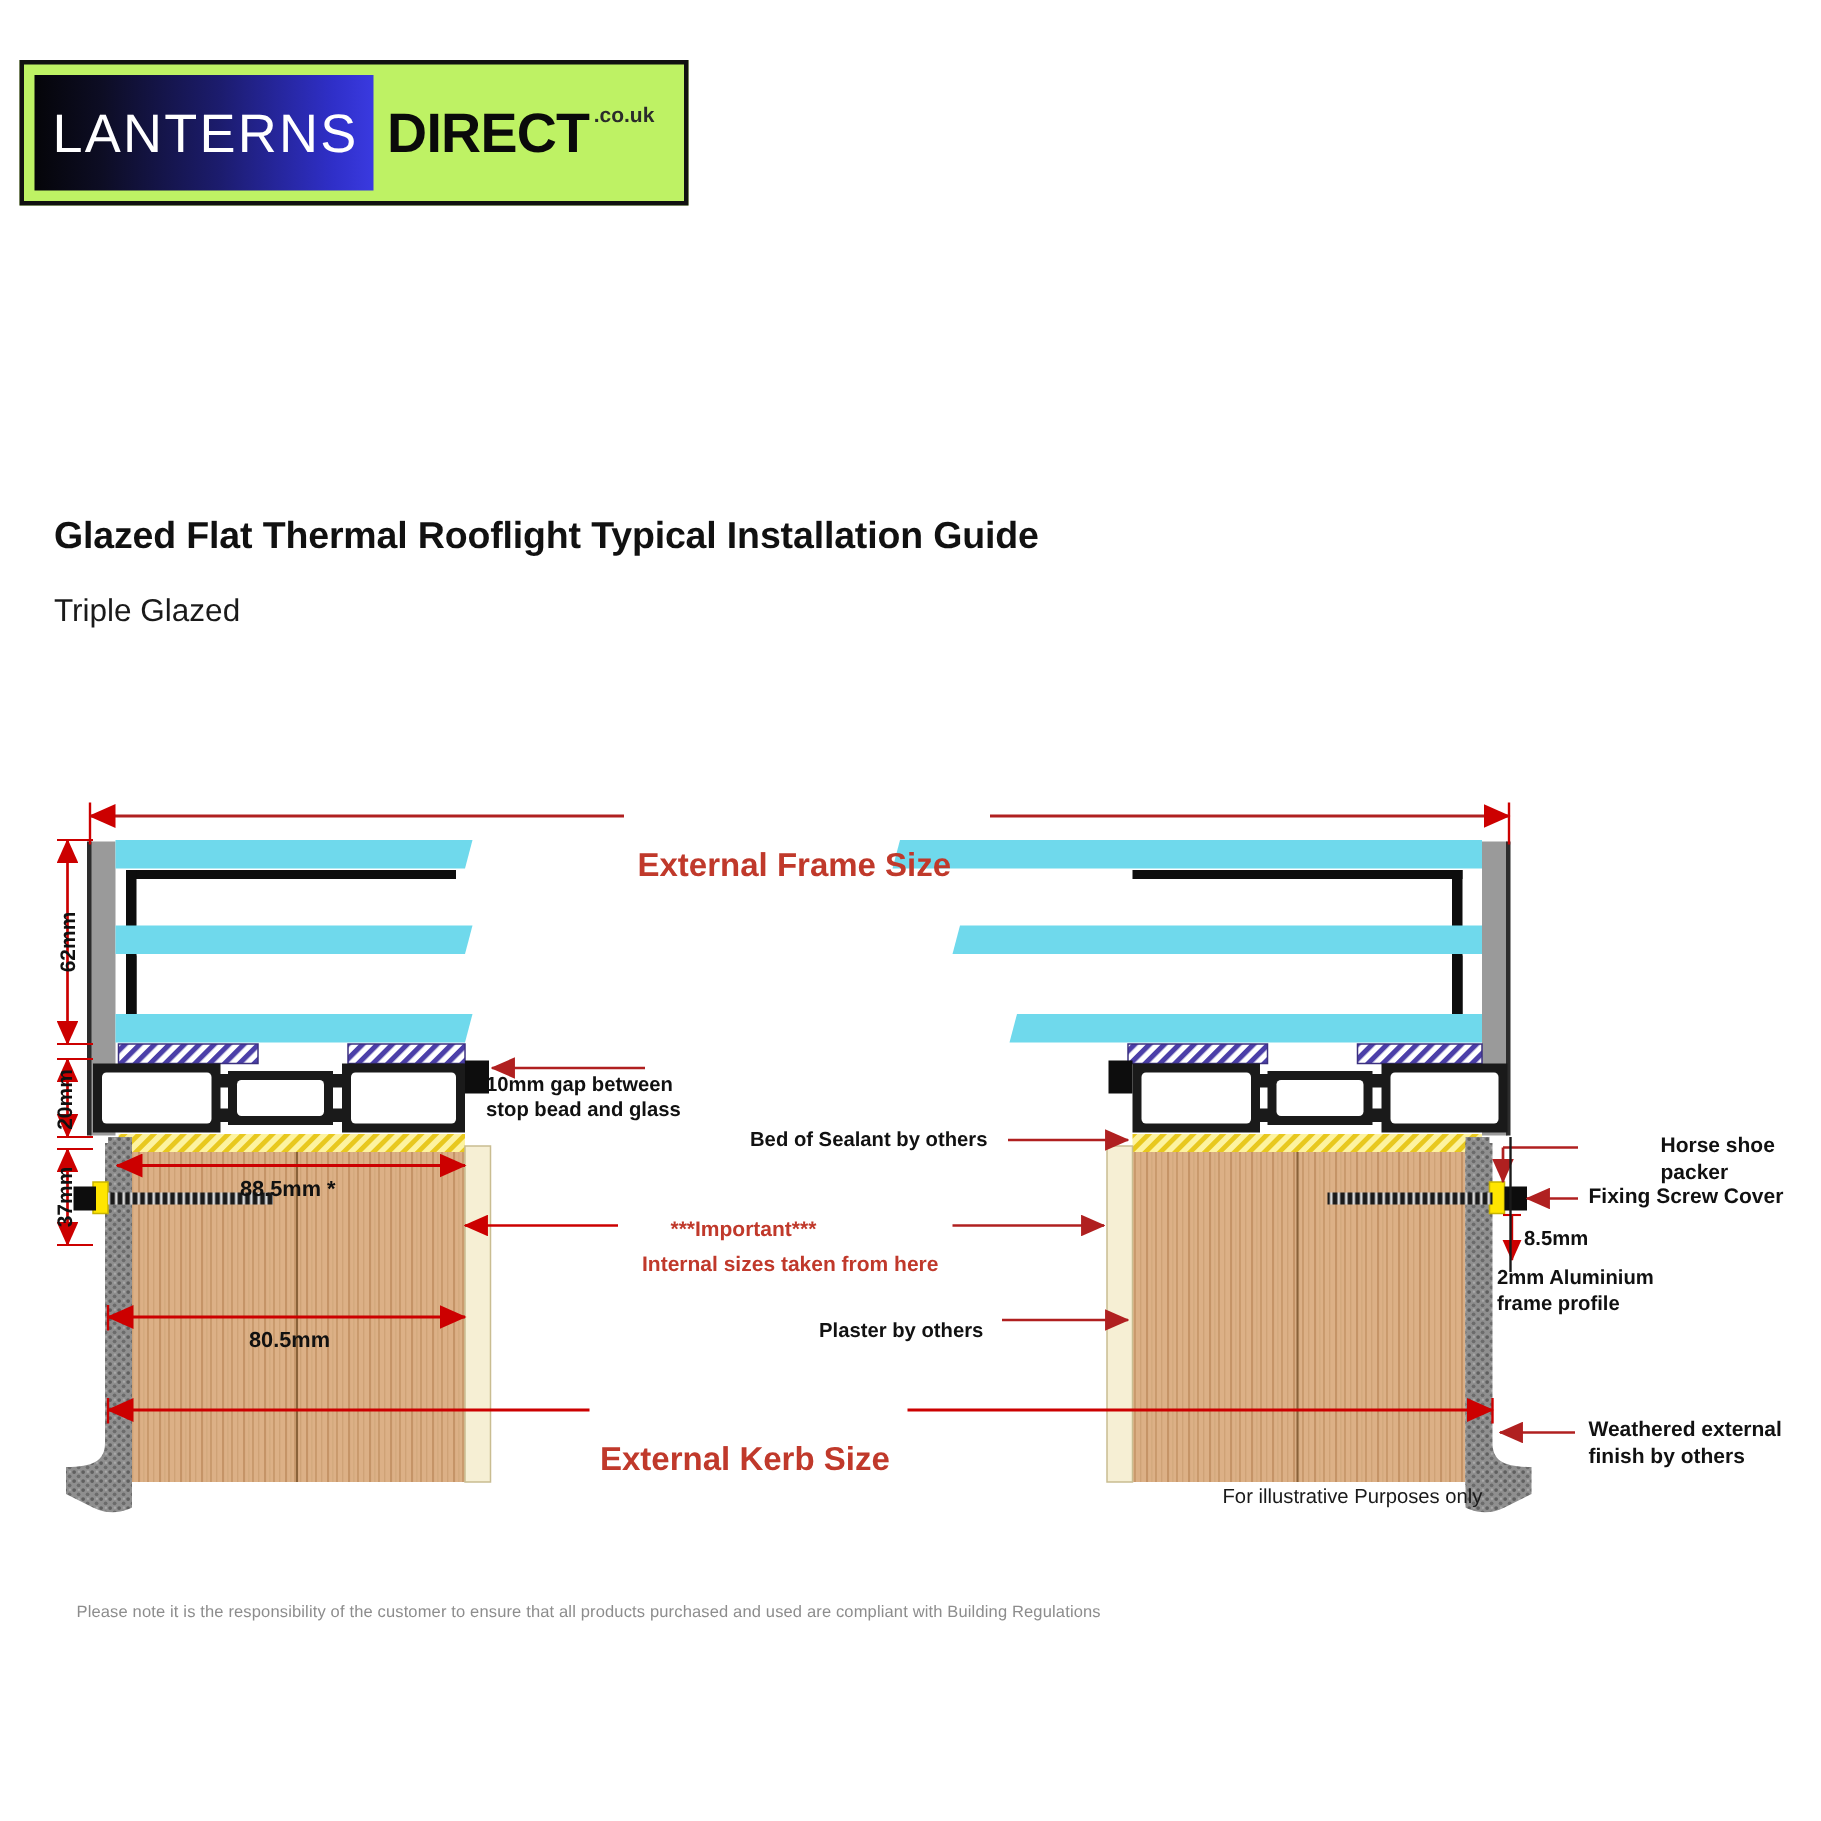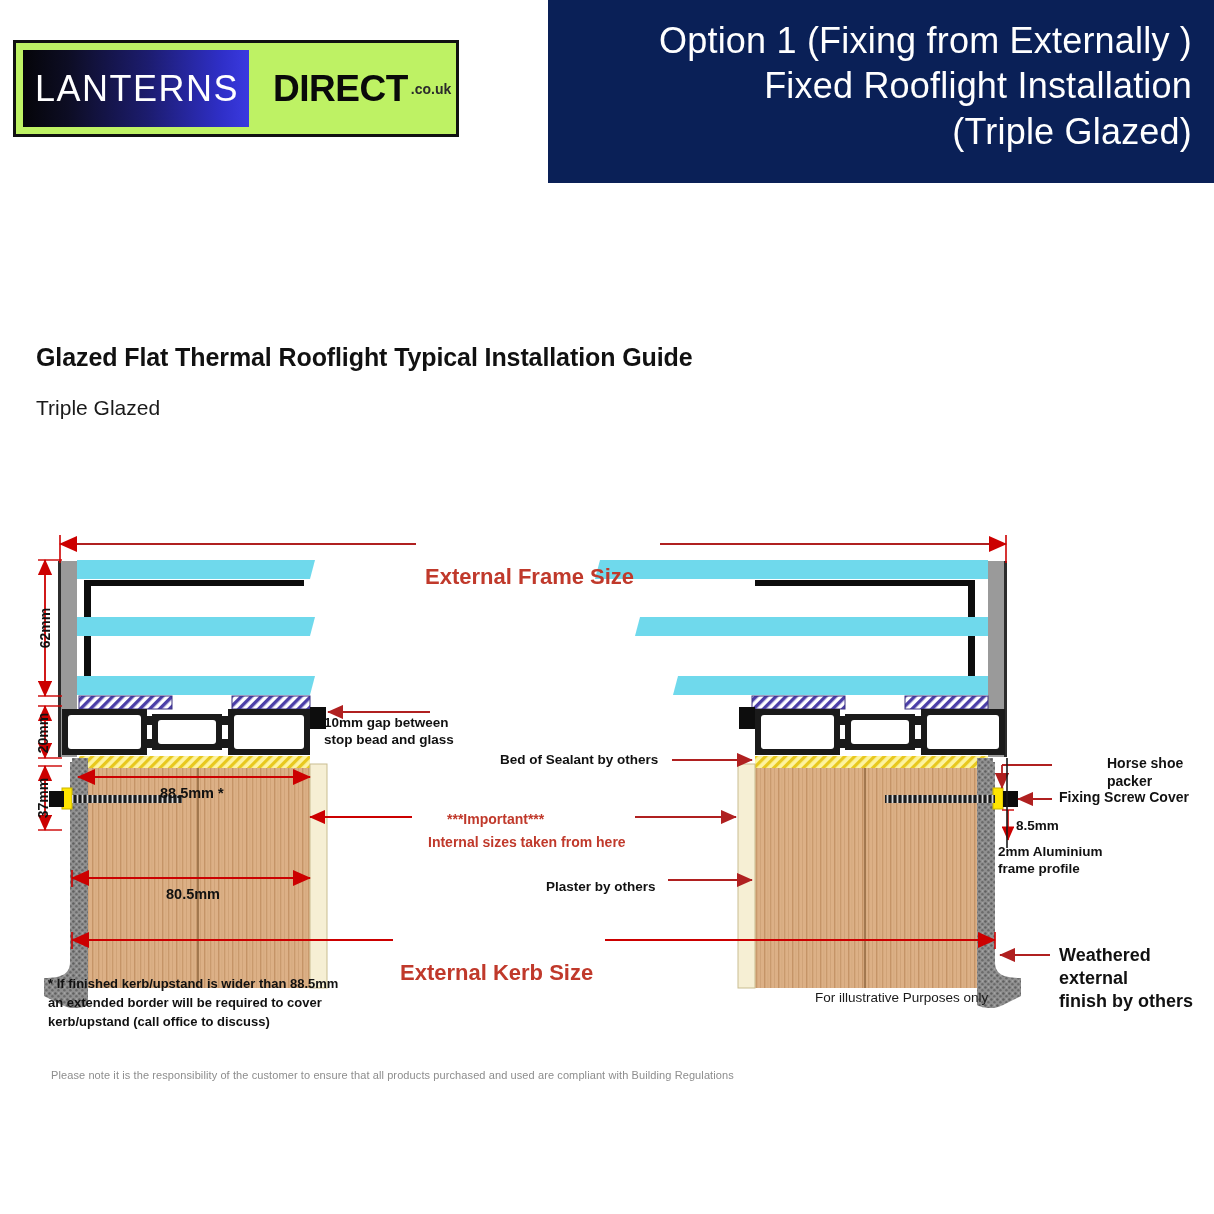--- a/index.html
+++ b/index.html
@@ -38,22 +38,22 @@
     padding: 0 10px 0 12px;
   }
   #logo-grad span {
     color: #ffffff;
     font-size: 36px;
     letter-spacing: 1.5px;
     font-weight: 400;
     font-family: "Liberation Sans", sans-serif;
   }
   #logo-right {
-    display: flex; align-items: center;
-    padding-left: 24px;
+    display: flex; align-items: flex-start;
+    padding-left: 9px;
   }
   #logo-direct {
     color: #0a0a0a;
     font-size: 37px;
     font-weight: bold;
     letter-spacing: -0.5px;
   }
   #logo-tld {
     color: #2b2b2b;
     font-size: 14px;
@@ -173,25 +173,20 @@
       <div id="logo-grad">
         <span>LANTERNS</span>
       </div>
       <div id="logo-right">
         <span id="logo-direct">DIRECT</span>
         <span id="logo-tld">.co.uk</span>
       </div>
     </div>
   </div>
 
-  <div id="header-banner">
-    <div>Option 1 (Fixing from Externally )</div>
-    <div>Fixed Rooflight Installation</div>
-    <div>(Triple Glazed)</div>
-  </div>
 
   <div id="doc-title">Glazed Flat Thermal Rooflight Typical Installation Guide</div>
   <div id="doc-subtitle">Triple Glazed</div>
 
   <div id="diagram">
     <svg width="1214" height="560" viewBox="0 0 1214 560">
       <defs>
 
         <pattern id="timber" width="14" height="8" patternUnits="userSpaceOnUse">
           <rect width="14" height="8" fill="#dcb086"></rect>
@@ -412,25 +407,22 @@
     <div class="lbl" style="left:500px; top:251px;">Bed of Sealant by others</div>
     <div class="lbl-red" style="left:447px; top:310px; font-size:14px;">***Important***</div>
     <div class="lbl-red" style="left:428px; top:333px; font-size:14px;">Internal sizes taken from here</div>
     <div class="lbl" style="left:546px; top:378px;">Plaster by others</div>
 
     
     <div class="lbl" style="left:1059px; top:255px; font-size:14px;margin-left:48px;">Horse shoe packer</div>
     <div class="lbl" style="left:1059px; top:289px; font-size:14px;">Fixing Screw Cover</div>
     <div class="lbl" style="left:998px; top:343px;">2mm Aluminium
 frame profile</div>
-    <div class="lbl" style="left:1059px; top:444px; font-size:18px;">Weathered external
+    <div class="lbl" style="left:1059px; top:444px; font-size:14px;">Weathered external
 finish by others</div>
 
     
-    <div class="note-foot" style="left:48px; top:475px;">* If finished kerb/upstand is wider than 88.5mm
-  an extended border will be required to cover
-  kerb/upstand (call office to discuss)</div>
     <div class="illus" style="left:815px; top:490px;">For illustrative Purposes only</div>
   </div>
 
   <div id="disclaimer">Please note it is the responsibility of the customer to ensure that all products purchased and used are compliant with Building Regulations</div>
 
 </div>
 
 </body></html>

